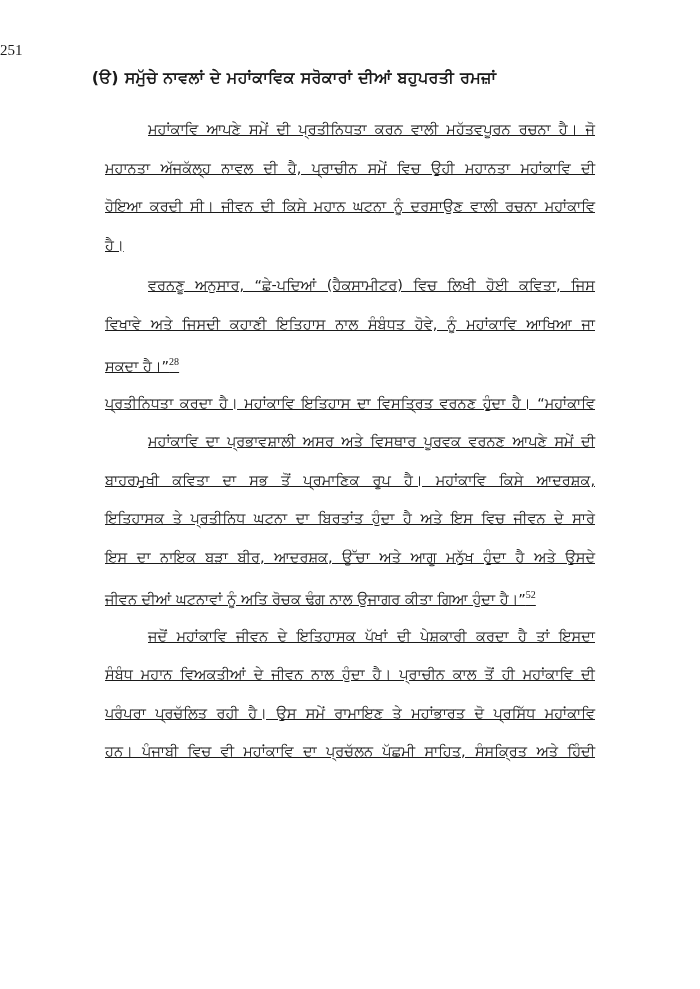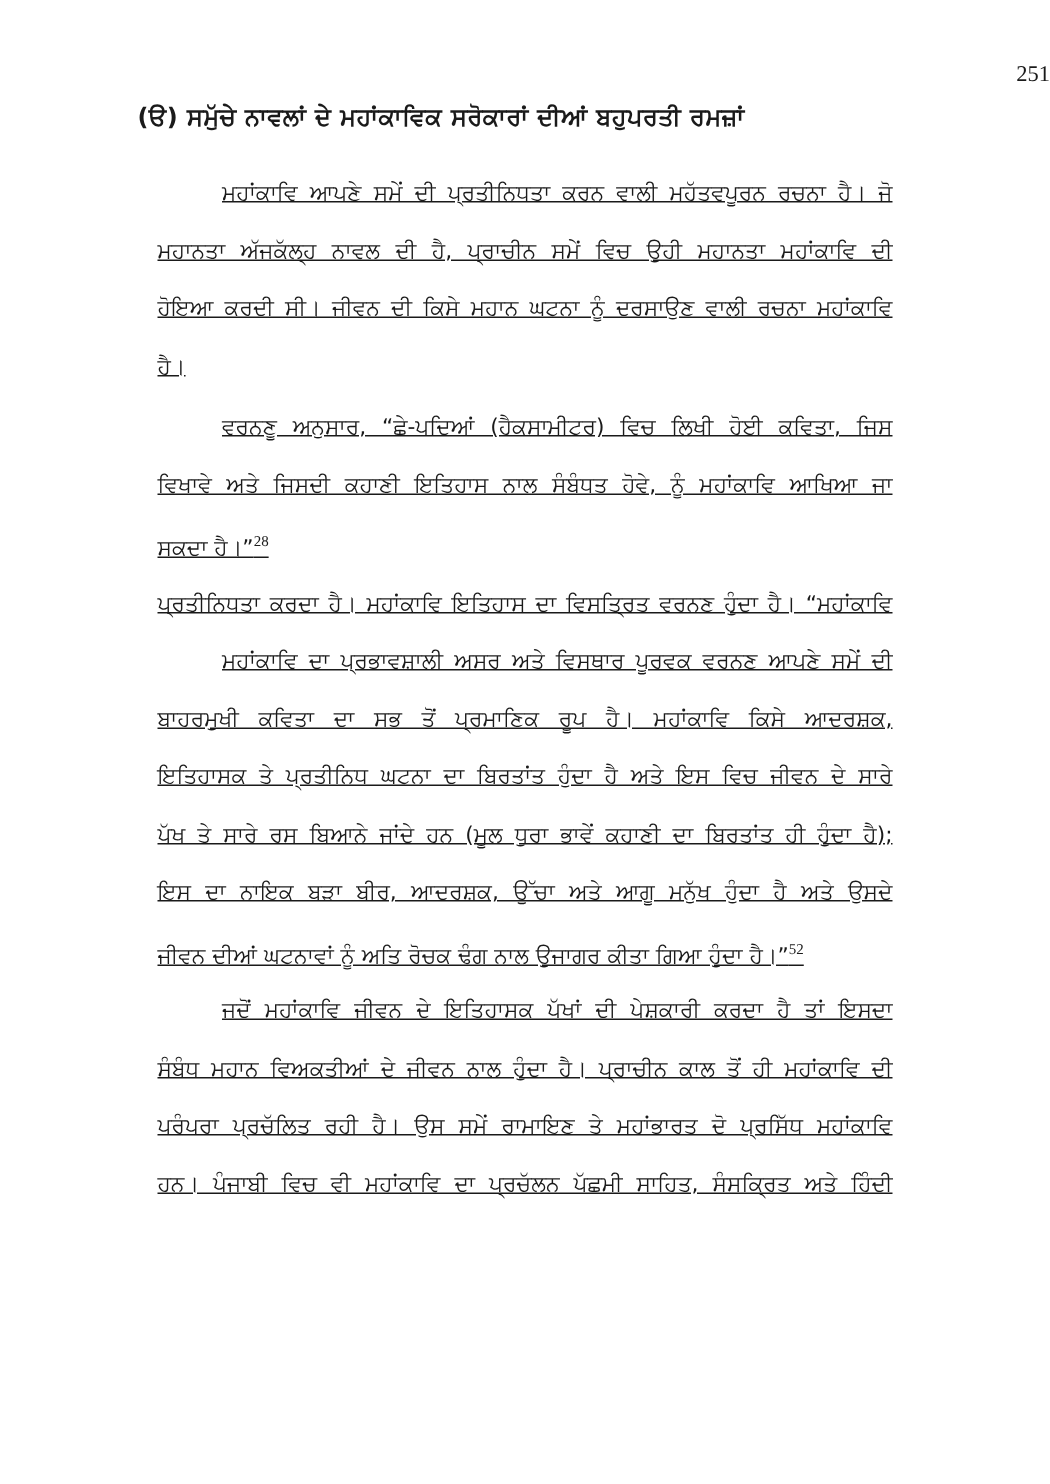--- a/index.html
+++ b/index.html
@@ -1,17 +1,17 @@
 <!DOCTYPE html>
 <html><head>
 <meta charset="utf-8">
 <style>
   html, body { margin:0; padding:0; background:#ffffff; }
   body { width:700px; height:989px; position:relative; overflow:hidden; color:#1a1a1a; }
-  .page-number { position:absolute; top:42px; left:0; width:700px; text-align:right;
+  .page-number { position:absolute; top:42px; left:0; width:700px; text-align:left;
     font-family:"Liberation Serif", serif; font-size:15px; }
   .heading { position:absolute; top:68px; left:0; width:588px; text-align:center;
     font-family:"DejaVu Sans", sans-serif; font-size:16px; font-weight:bold; letter-spacing:0.3px; }
   .body { position:absolute; top:118px; left:105px; width:490px;
     font-family:"DejaVu Sans", sans-serif; font-size:14.5px;text-decoration:underline; }
   .line { height:38.5px; line-height:22px; white-space:nowrap; text-align:justify; text-align-last:justify; }
   .line.indent { padding-left:43px; }
   .line.last { text-align-last:left; }
   .para-gap { height:2px; }
   sup { font-family:"Liberation Serif", serif; font-size:10px; vertical-align:6px; }
@@ -37,21 +37,20 @@
     <div class="line">ਵਿਖਾਵੇ ਅਤੇ ਜਿਸਦੀ ਕਹਾਣੀ ਇਤਿਹਾਸ ਨਾਲ ਸੰਬੰਧਤ ਹੋਵੇ, ਨੂੰ ਮਹਾਂਕਾਵਿ ਆਖਿਆ ਜਾ</div>
     <div class="line last"><span>ਸਕਦਾ ਹੈ।”</span><sup>28</sup></div>
   </div>
   <div class="para-gap"></div>
 
   <div>
     <div class="line">ਪ੍ਰਤੀਨਿਧਤਾ ਕਰਦਾ ਹੈ। ਮਹਾਂਕਾਵਿ ਇਤਿਹਾਸ ਦਾ ਵਿਸਤ੍ਰਿਤ ਵਰਨਣ ਹੁੰਦਾ ਹੈ। “ਮਹਾਂਕਾਵਿ</div>
     <div class="line indent">ਮਹਾਂਕਾਵਿ ਦਾ ਪ੍ਰਭਾਵਸ਼ਾਲੀ ਅਸਰ ਅਤੇ ਵਿਸਥਾਰ ਪੂਰਵਕ ਵਰਨਣ ਆਪਣੇ ਸਮੇਂ ਦੀ</div>
     <div class="line">ਬਾਹਰਮੁਖੀ ਕਵਿਤਾ ਦਾ ਸਭ ਤੋਂ ਪ੍ਰਮਾਣਿਕ ਰੂਪ ਹੈ। ਮਹਾਂਕਾਵਿ ਕਿਸੇ ਆਦਰਸ਼ਕ,</div>
     <div class="line">ਇਤਿਹਾਸਕ ਤੇ ਪ੍ਰਤੀਨਿਧ ਘਟਨਾ ਦਾ ਬਿਰਤਾਂਤ ਹੁੰਦਾ ਹੈ ਅਤੇ ਇਸ ਵਿਚ ਜੀਵਨ ਦੇ ਸਾਰੇ</div>
-    <div class="line">ਪੱਖ ਤੇ ਸਾਰੇ ਰਸ ਬਿਆਨੇ ਜਾਂਦੇ ਹਨ (ਮੂਲ ਧੁਰਾ ਭਾਵੇਂ ਕਹਾਣੀ ਦਾ ਬਿਰਤਾਂਤ ਹੀ ਹੁੰਦਾ ਹੈ);</div>
     <div class="line">ਇਸ ਦਾ ਨਾਇਕ ਬੜਾ ਬੀਰ, ਆਦਰਸ਼ਕ, ਉੱਚਾ ਅਤੇ ਆਗੂ ਮਨੁੱਖ ਹੁੰਦਾ ਹੈ ਅਤੇ ਉਸਦੇ</div>
     <div class="line last"><span>ਜੀਵਨ ਦੀਆਂ ਘਟਨਾਵਾਂ ਨੂੰ ਅਤਿ ਰੋਚਕ ਢੰਗ ਨਾਲ ਉਜਾਗਰ ਕੀਤਾ ਗਿਆ ਹੁੰਦਾ ਹੈ।”</span><sup>52</sup></div>
   </div>
   <div class="para-gap"></div>
 
   <div>
     <div class="line indent">ਜਦੋਂ ਮਹਾਂਕਾਵਿ ਜੀਵਨ ਦੇ ਇਤਿਹਾਸਕ ਪੱਖਾਂ ਦੀ ਪੇਸ਼ਕਾਰੀ ਕਰਦਾ ਹੈ ਤਾਂ ਇਸਦਾ</div>
     <div class="line">ਸੰਬੰਧ ਮਹਾਨ ਵਿਅਕਤੀਆਂ ਦੇ ਜੀਵਨ ਨਾਲ ਹੁੰਦਾ ਹੈ। ਪ੍ਰਾਚੀਨ ਕਾਲ ਤੋਂ ਹੀ ਮਹਾਂਕਾਵਿ ਦੀ</div>
     <div class="line">ਪਰੰਪਰਾ ਪ੍ਰਚੱਲਿਤ ਰਹੀ ਹੈ। ਉਸ ਸਮੇਂ ਰਾਮਾਇਣ ਤੇ ਮਹਾਂਭਾਰਤ ਦੋ ਪ੍ਰਸਿੱਧ ਮਹਾਂਕਾਵਿ</div>
     <div class="line">ਹਨ। ਪੰਜਾਬੀ ਵਿਚ ਵੀ ਮਹਾਂਕਾਵਿ ਦਾ ਪ੍ਰਚੱਲਨ ਪੱਛਮੀ ਸਾਹਿਤ, ਸੰਸਕ੍ਰਿਤ ਅਤੇ ਹਿੰਦੀ</div>

